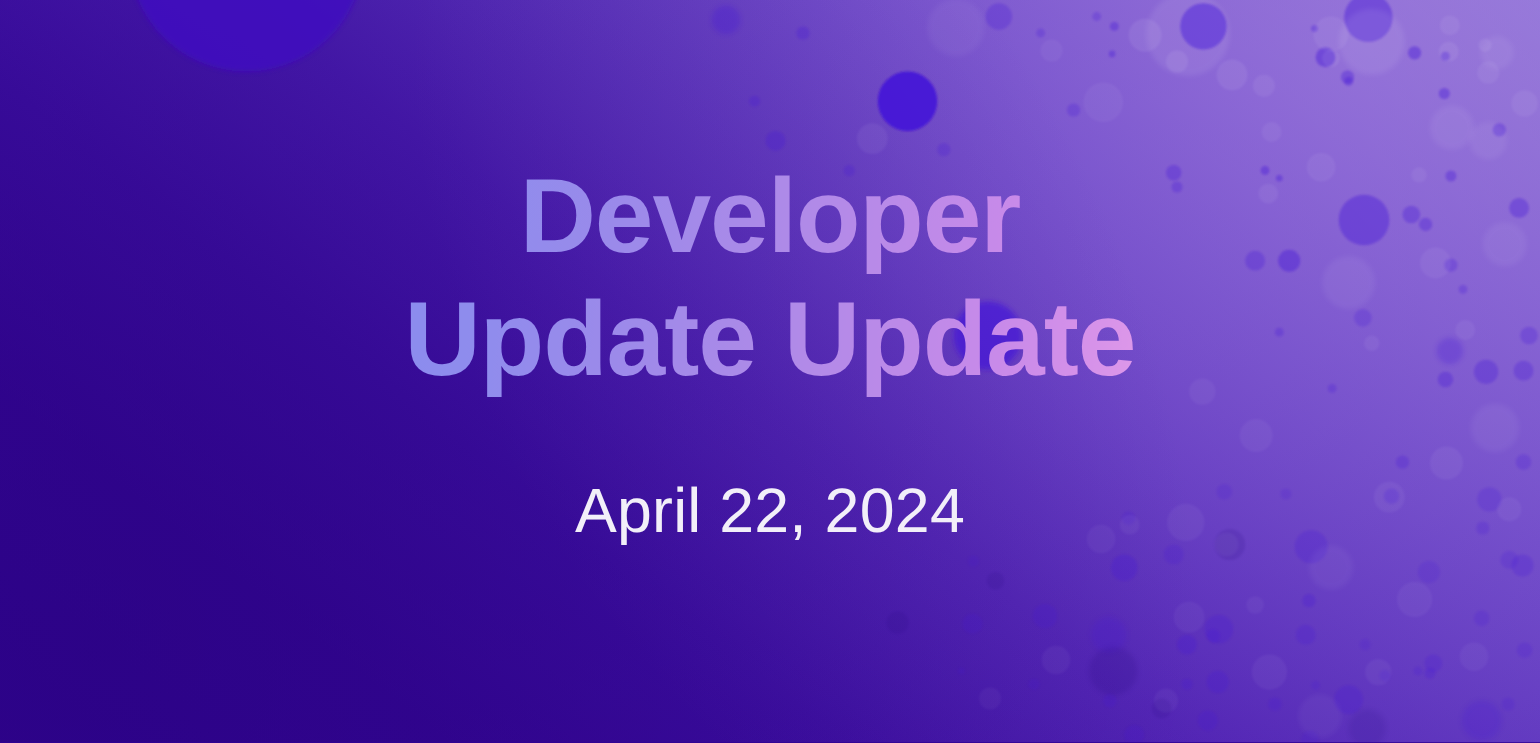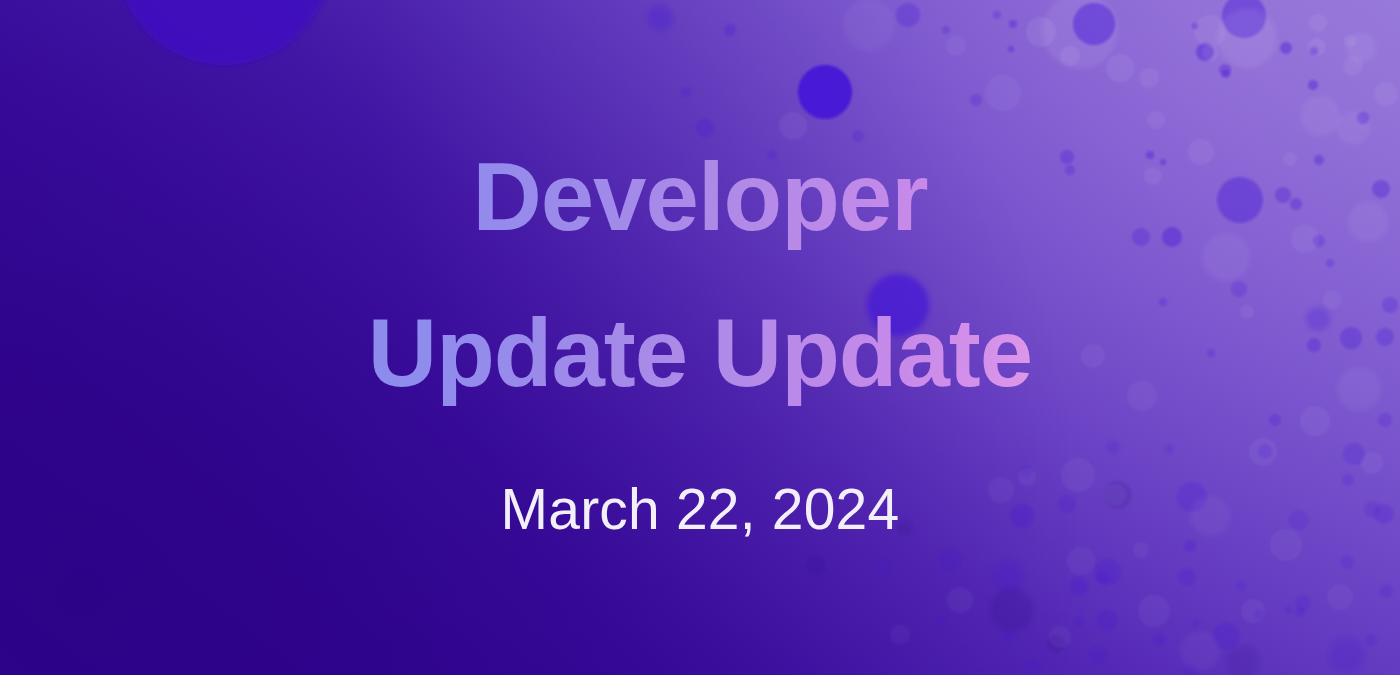--- a/index.html
+++ b/index.html
@@ -74,21 +74,21 @@
         #b98ae8 64%,
         #c88ae9 80%,
         #d692e9 92%,
         #e09ae9 100%);
     -webkit-background-clip:text;
     background-clip:text;
     color:transparent;
     -webkit-text-fill-color:transparent;
     padding:0 12px 10px 12px;
   }
-  #title-line-1, #title-line-2{ display:block;margin-top:44px; }
+  #title-line-1, #title-line-2{ display:block; }
 
   #date-line{
     margin-top:58px;
     font-size:57px;
     font-weight:400;
     letter-spacing:0.2px;
     color:#f2eff9;
   }
 </style>
 </head>
@@ -270,16 +270,16 @@
         <circle cx="1056" cy="644" r="9" opacity="0.10" filter="url(#soft1)"></circle>
       </g>
     </svg>
   </div>
 
   <div id="content">
     <h1 id="title-block">
       <span id="title-line-1">Developer</span>
       <span id="title-line-2">Update Update</span>
     </h1>
-    <div id="date-line">March 22, 2024</div>
+    <div id="date-line">April 22, 2024</div>
   </div>
 
 </div>
 
 </body></html>

